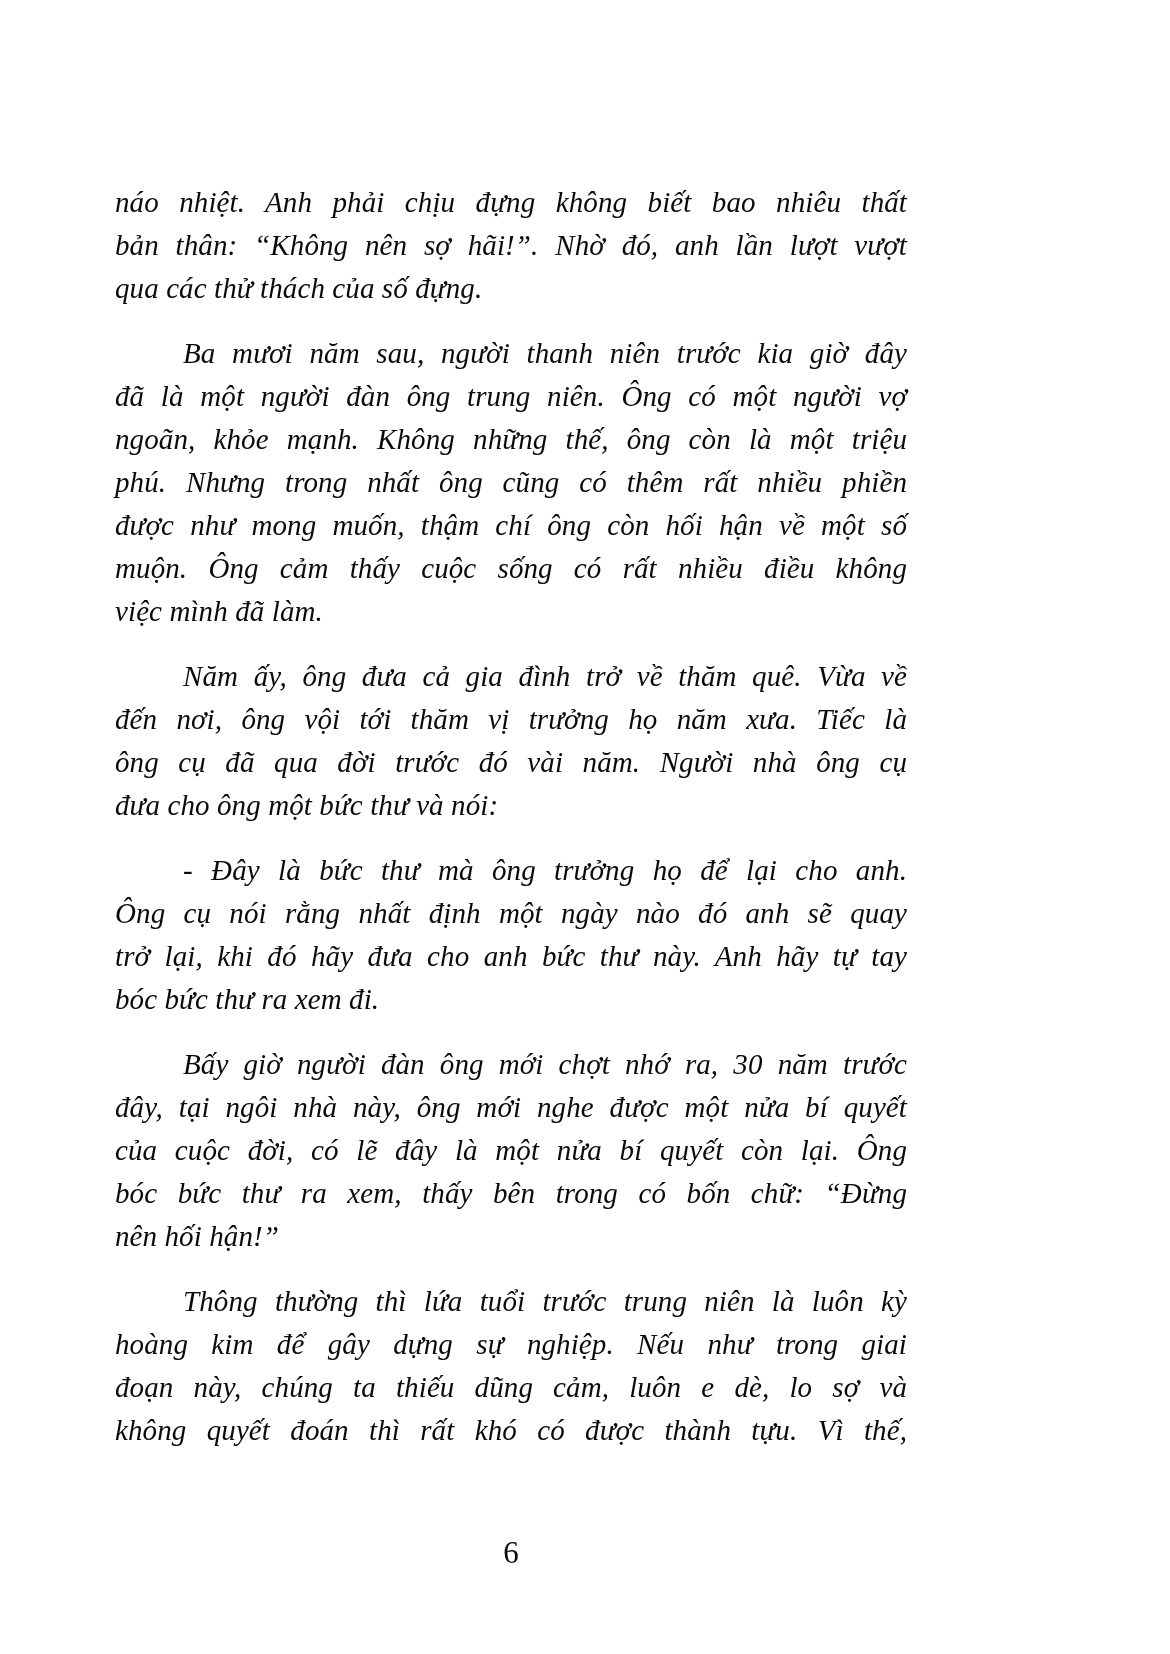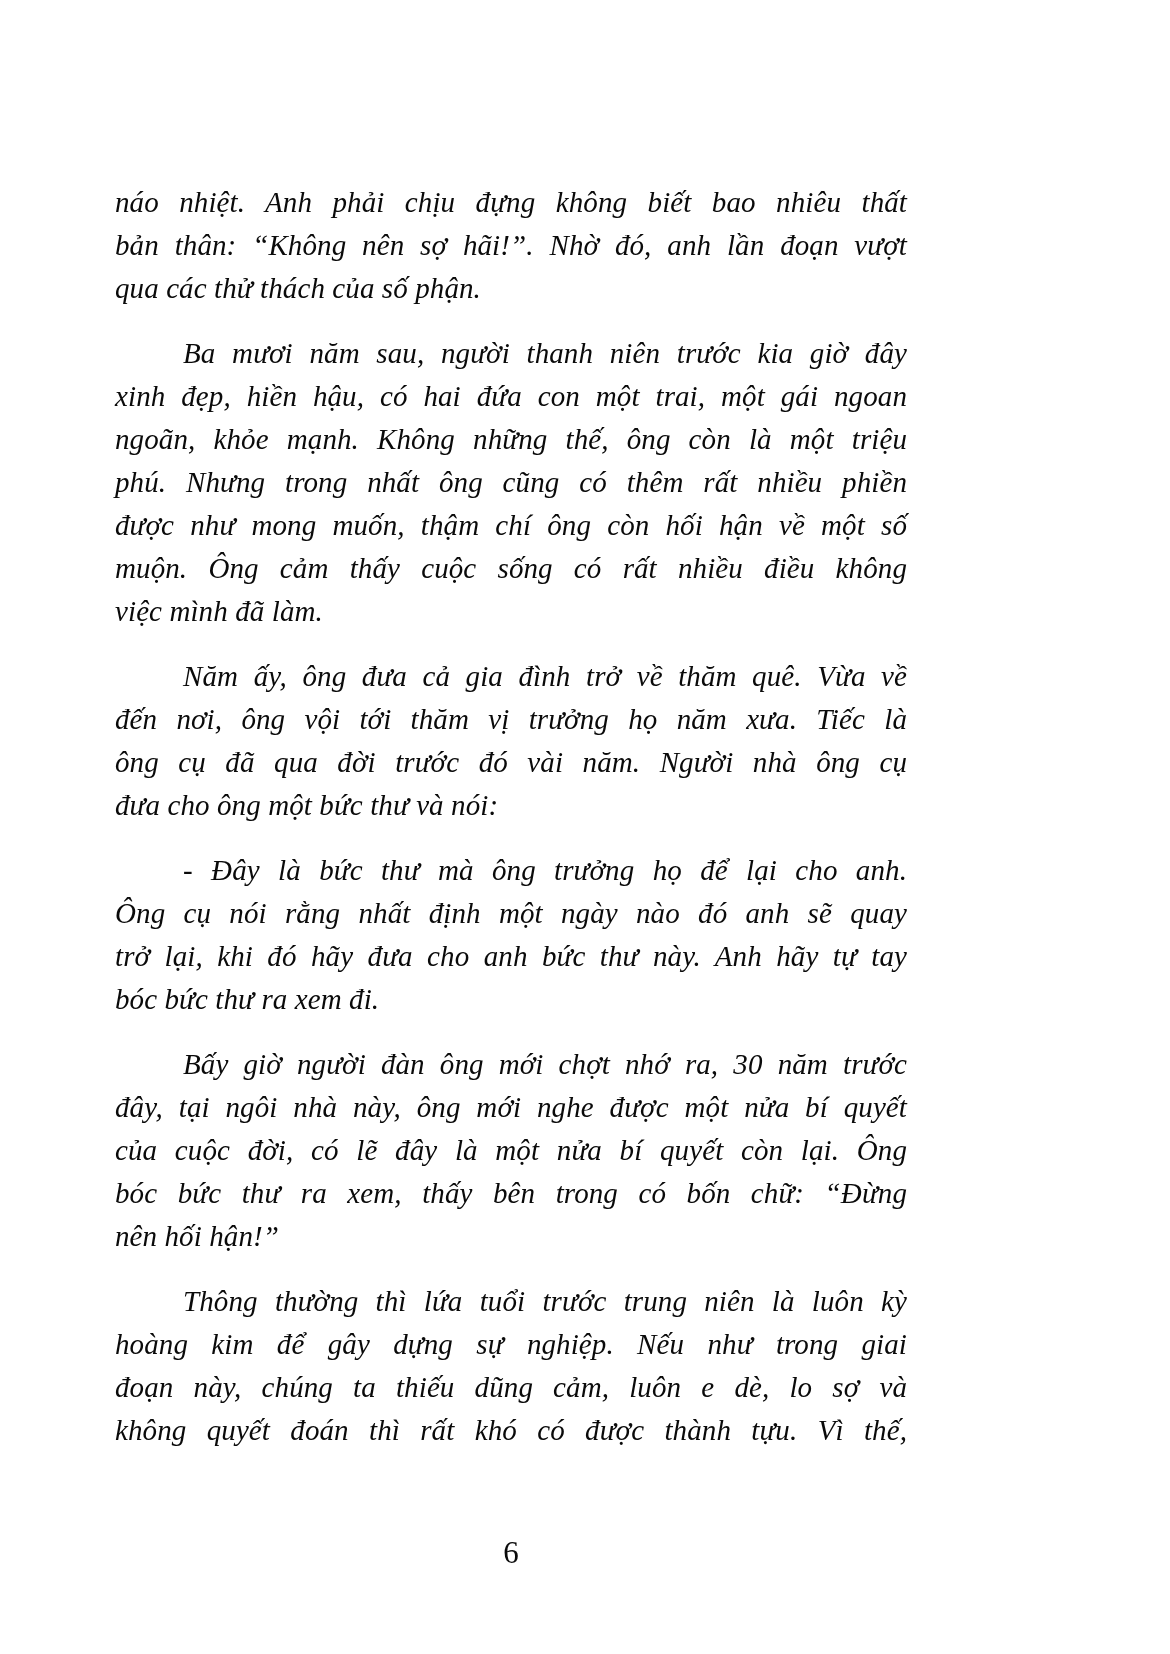--- a/index.html
+++ b/index.html
@@ -55,26 +55,26 @@
     line-height: 43px;
   }
 </style>
 </head>
 <body>
 
 <div class="page">
   <div class="text-block">
       <div class="paragraph">
         <div class="line">náo nhiệt. Anh phải chịu đựng không biết bao nhiêu thất</div>
-        <div class="line">bản thân: “Không nên sợ hãi!”. Nhờ đó, anh lần đoạn vượt</div>
-        <div class="line no-stretch">qua các thử thách của số phận.</div>
+        <div class="line">bản thân: “Không nên sợ hãi!”. Nhờ đó, anh lần lượt vượt</div>
+        <div class="line no-stretch">qua các thử thách của số đựng.</div>
       </div>
       <div class="paragraph">
         <div class="line indent">Ba mươi năm sau, người thanh niên trước kia giờ đây</div>
-        <div class="line">xinh đẹp, hiền hậu, có hai đứa con một trai, một gái ngoan</div>
+        <div class="line">đã là một người đàn ông trung niên. Ông có một người vợ</div>
         <div class="line">ngoãn, khỏe mạnh. Không những thế, ông còn là một triệu</div>
         <div class="line">phú. Nhưng trong nhất ông cũng có thêm rất nhiều phiền</div>
         <div class="line">được như mong muốn, thậm chí ông còn hối hận về một số</div>
         <div class="line">muộn. Ông cảm thấy cuộc sống có rất nhiều điều không</div>
         <div class="line no-stretch">việc mình đã làm.</div>
       </div>
       <div class="paragraph">
         <div class="line indent">Năm ấy, ông đưa cả gia đình trở về thăm quê. Vừa về</div>
         <div class="line">đến nơi, ông vội tới thăm vị trưởng họ năm xưa. Tiếc là</div>
         <div class="line">ông cụ đã qua đời trước đó vài năm. Người nhà ông cụ</div>

